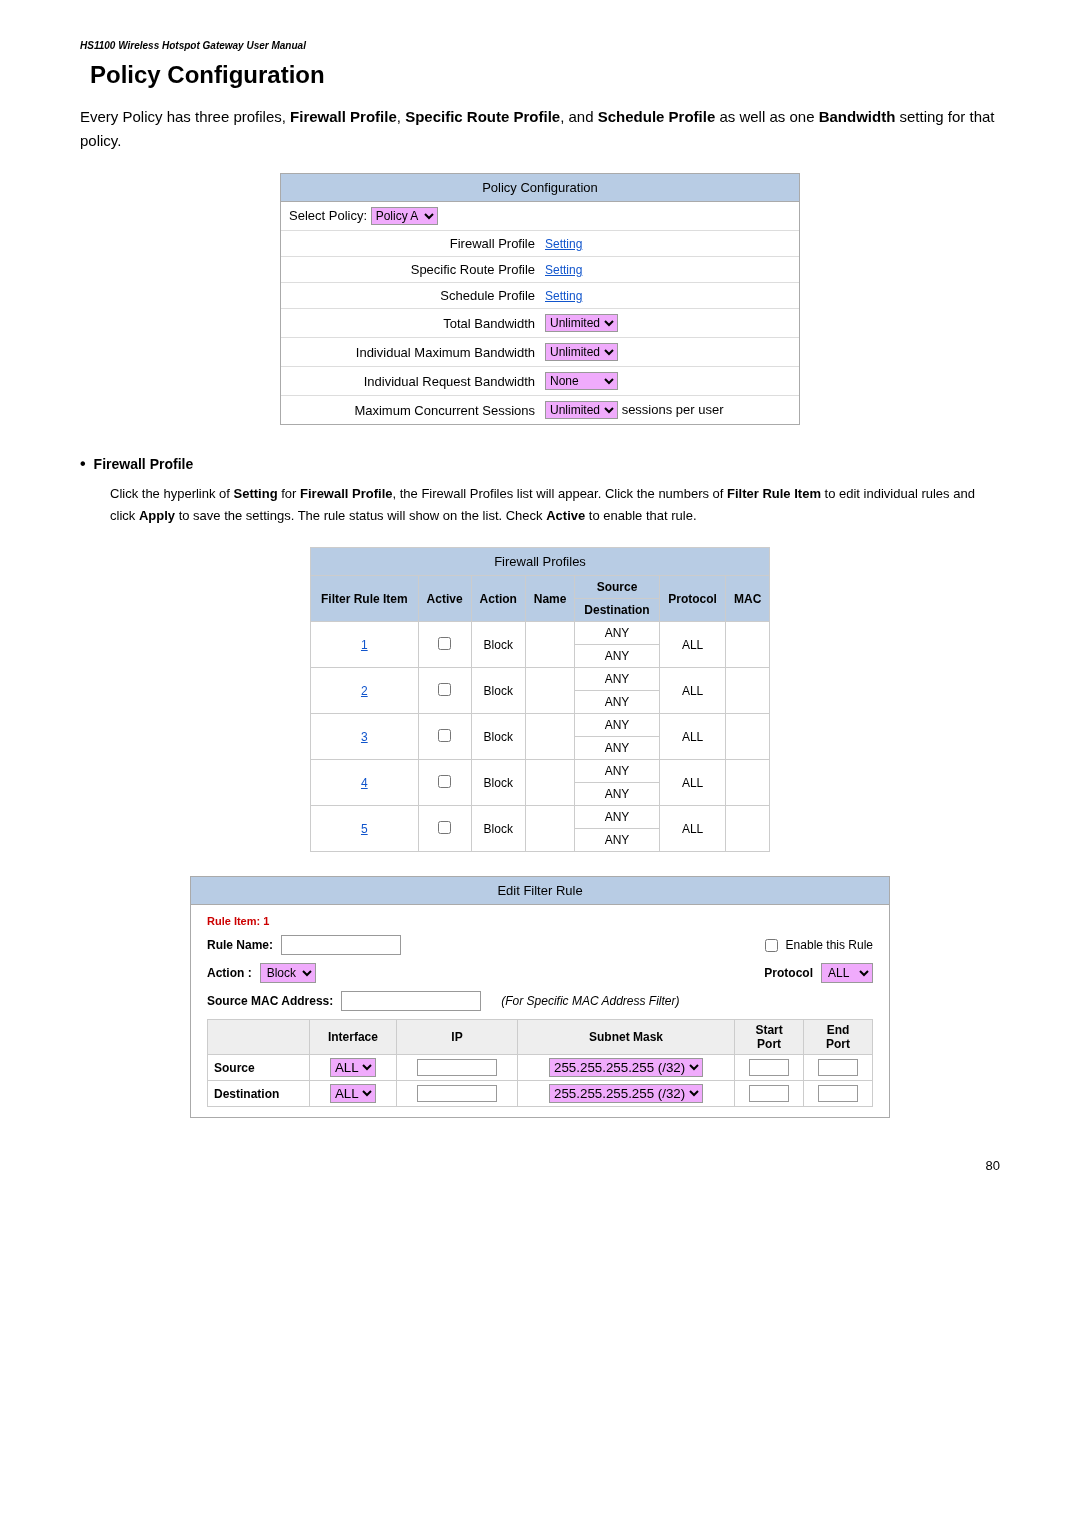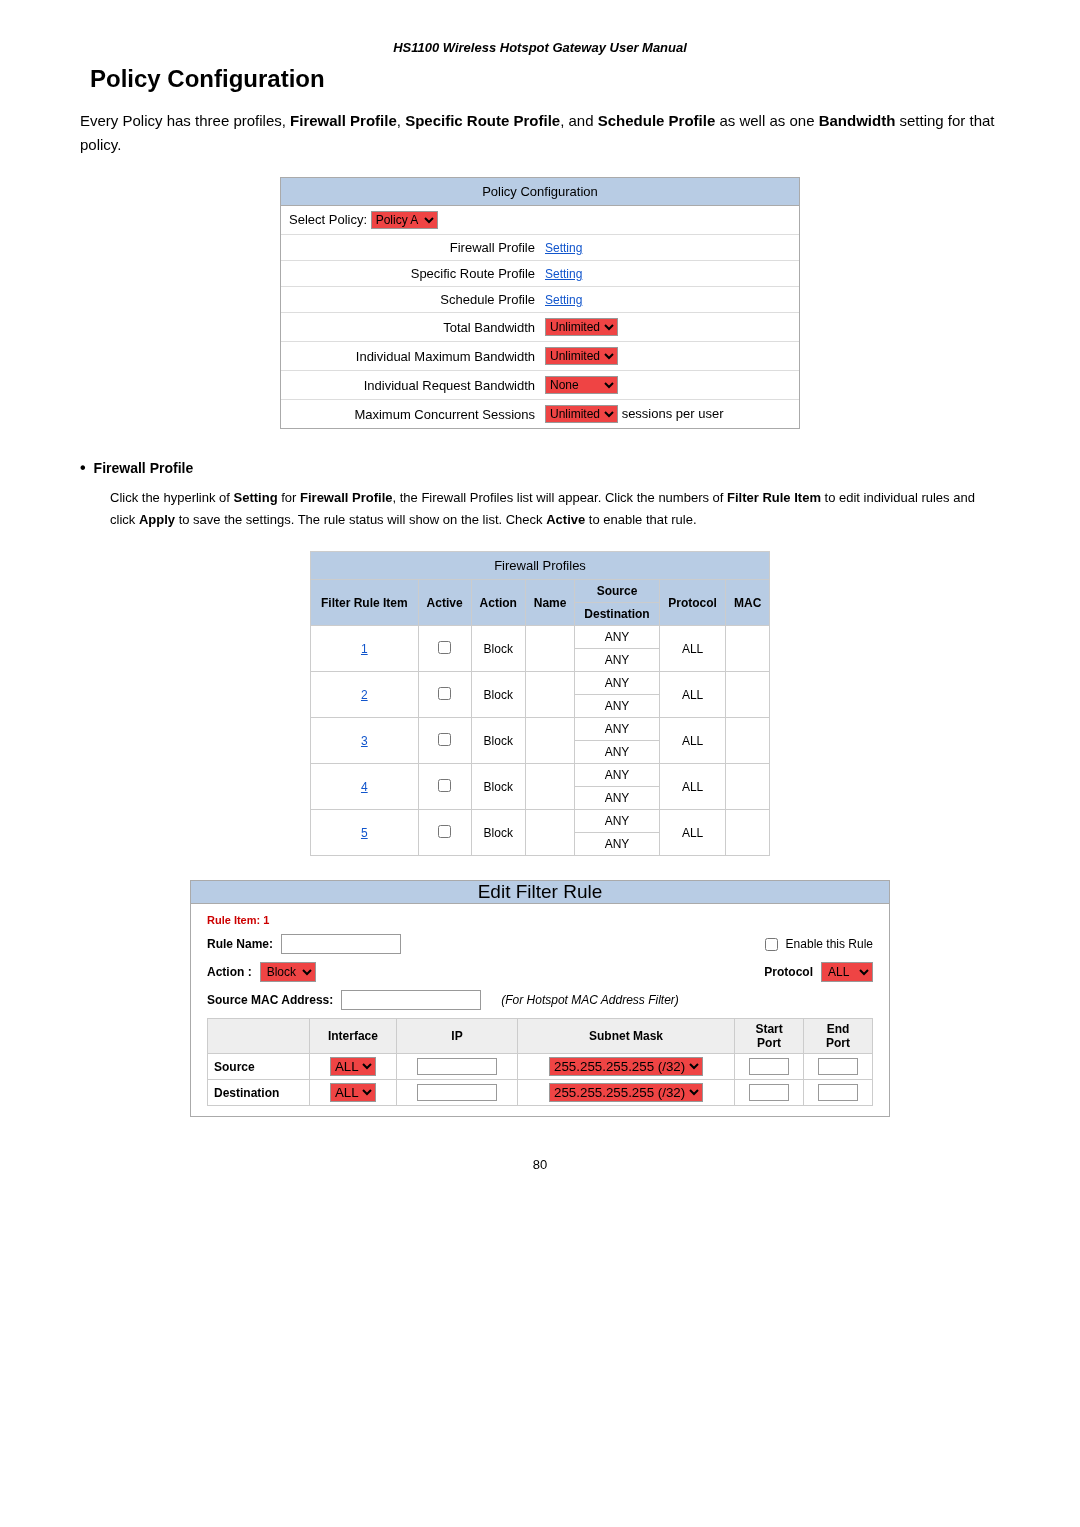--- a/index.html
+++ b/index.html
@@ -6,24 +6,24 @@
     body {
       font-family: Arial, sans-serif;
       font-size: 13px;
       background: #fff;
       color: #000;
       width: 1080px;
       min-height: 1527px;
       padding: 40px 80px;
     }
     .page-header {
-      text-align: center;
+      text-align: left;
       font-style: italic;
       font-weight: bold;
-      font-size: 13px;
+      font-size: 10px;
       margin-bottom: 10px;
     }
     .page-title {
       font-size: 24px;
       font-weight: bold;
       margin-bottom: 16px;
       padding-left: 10px;
     }
     .intro-text {
       font-size: 15px;
@@ -145,21 +145,22 @@
       justify-content: center;
       margin-bottom: 10px;
     }
     .edit-filter-box {
       width: 700px;
       border: 1px solid #aaa;
     }
     .edit-filter-header {
       background: #b8cce4;
       text-align: center;
-      font-size: 19px;
+      padding: 6px;
+      font-size: 13px;
       border-bottom: 1px solid #aaa;
     }
     .edit-filter-body {
       padding: 10px 16px;
       font-size: 12px;
     }
     .rule-item-title {
       color: #cc0000;
       font-weight: bold;
       font-size: 11px;
@@ -203,28 +204,28 @@
       text-align: center;
       padding: 3px 6px;
       border: 1px solid #ccc;
     }
     .interface-table .row-label-cell {
       text-align: left;
       font-weight: bold;
     }
 
     .page-number {
-      text-align: center;
+      text-align: right;
       margin-top: 40px;
       font-size: 13px;
     }
 
     select {
       border: 1px solid #999;
-      background: #ef4444;
+      background: #f0abfc;
     }
     input[type=text] {
       border: 1px solid #999;
     }
   </style>
 </head>
 <body>
 
 <div class="page-header">
   <span>HS1100  Wireless  Hotspot  Gateway  User  Manual</span>
@@ -434,21 +435,21 @@
         <select>
           <option>ALL</option>
           <option>TCP</option>
           <option>UDP</option>
         </select>
       </div>
 
       <div class="edit-row">
         <label>Source MAC Address:</label>
         <input type="text" style="width: 140px;" value="">
-        <span style="margin-left:12px;font-style:italic;">(For Hotspot MAC Address Filter)</span>
+        <span style="margin-left:12px;font-style:italic;">(For Specific MAC Address Filter)</span>
       </div>
 
       <table class="interface-table">
         <thead>
           <tr>
             <th></th>
             <th>Interface</th>
             <th>IP</th>
             <th>Subnet Mask</th>
             <th>Start<br>Port</th>

